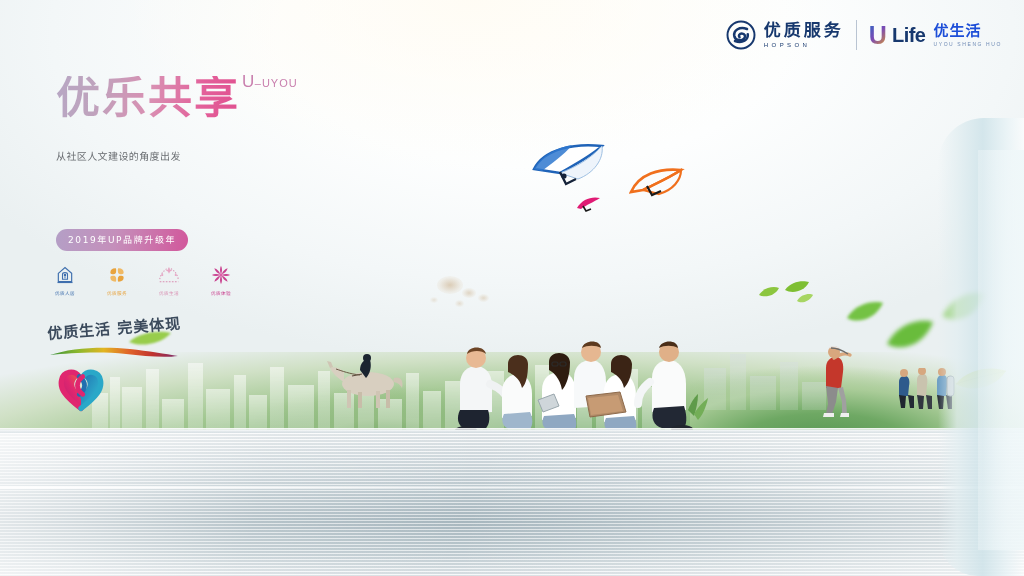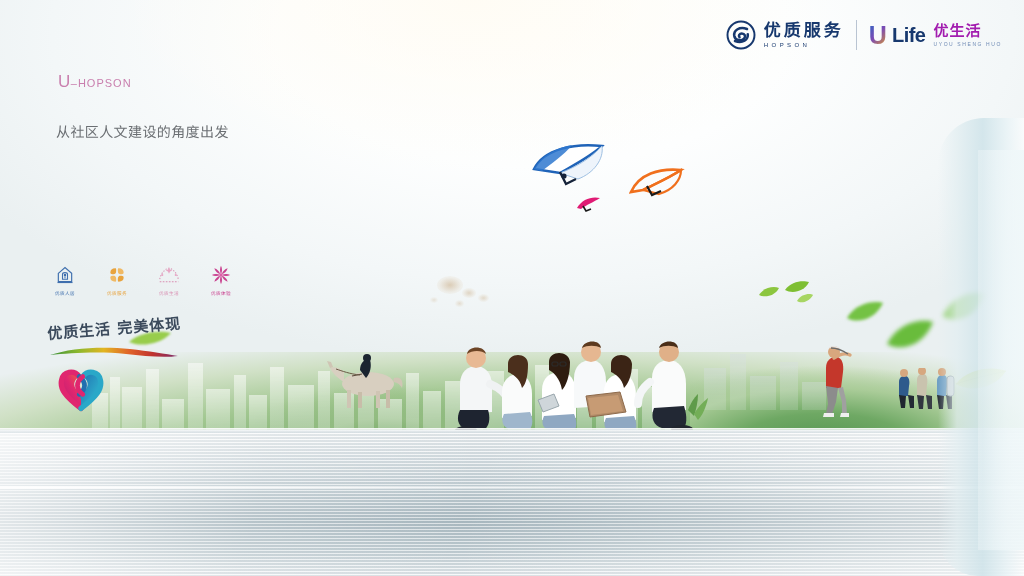--- a/index.html
+++ b/index.html
@@ -92,37 +92,37 @@
   .hopson-txt{display:flex;flex-direction:column;line-height:1;}
   .hopson-cn{font-size:17px;font-weight:bold;color:#17386e;letter-spacing:3px;font-family:"DejaVu Sans","Liberation Sans",sans-serif;}
   .hopson-en{font-size:6px;color:#17386e;letter-spacing:3.4px;margin-top:3px;}
   .logo-div{width:1px;height:30px;background:#b9c4d2;}
   .ulife{display:flex;align-items:center;gap:5px;}
   .ulife-u{font-size:25px;font-weight:bold;line-height:1;
     background:linear-gradient(135deg,#2d68c4 0%,#7a4bb5 45%,#e8a020 100%);
     -webkit-background-clip:text;background-clip:text;color:transparent;}
   .ulife-life{font-size:20px;font-weight:bold;color:#17386e;line-height:1;letter-spacing:-.5px;}
   .ulife-cn-wrap{display:flex;flex-direction:column;line-height:1;margin-left:3px;}
-  .ulife-cn{font-size:15px;font-weight:bold;color:#a21caf;letter-spacing:1px;font-family:"DejaVu Sans","Liberation Sans",sans-serif;}
+  .ulife-cn{font-size:15px;font-weight:bold;color:#1d4ed8;letter-spacing:1px;font-family:"DejaVu Sans","Liberation Sans",sans-serif;}
   .ulife-sub{font-size:5px;color:#6f8bb5;letter-spacing:1.6px;margin-top:3px;}
 
   
   .headline{position:absolute;left:56px;top:76px;}
   .title-row{display:flex;align-items:flex-start;}
   .title{
     font-size:44px;font-weight:bold;letter-spacing:2px;line-height:1;
     font-family:"DejaVu Sans","Liberation Sans",sans-serif;
     background:linear-gradient(100deg,#b7a7c4 0%,#bfa3bd 22%,#d98fb2 52%,#e3609a 78%,#e0508f 100%);
     -webkit-background-clip:text;background-clip:text;color:transparent;
   }
   .title-sup{margin-left:2px;margin-top:-4px;display:flex;align-items:baseline;color:#c97fae;}
   .sup-u{font-size:17px;font-weight:normal;letter-spacing:.5px;}
   .sup-style{font-size:11px;letter-spacing:1px;}
 
-  .subtitle{margin-top:28px;font-size:14px;line-height:1.75;color:#6b6f73;
+  .subtitle{margin-top:28px;font-size:10px;line-height:1.75;color:#6b6f73;
     font-family:"DejaVu Sans","Liberation Sans",sans-serif;letter-spacing:.4px;}
   .subtitle div{white-space:nowrap;}
 
   
   .badge{
     position:absolute;left:56px;top:229px;
     padding:4px 12px 5px;border-radius:11px;
     background:linear-gradient(100deg,#b49fc6 0%,#c58fbb 45%,#d2579b 100%);
     color:#fff;font-size:9px;letter-spacing:1.6px;white-space:nowrap;
     font-family:"DejaVu Sans","Liberation Sans",sans-serif;
@@ -372,30 +372,32 @@
       <span class="ulife-life">Life</span>
       <span class="ulife-cn-wrap">
         <span class="ulife-cn">优生活</span>
         <span class="ulife-sub">UYOU SHENG HUO</span>
       </span>
     </div>
   </div>
 
   <div class="headline">
     <div class="title-row">
+      <div class="title">优乐共享</div>
       <div class="title-sup">
         <span class="sup-u">U</span>
-        <span class="sup-style">–HOPSON</span>
+        <span class="sup-style">–UYOU</span>
       </div>
     </div>
     <div class="subtitle">
       <div>从社区人文建设的角度出发</div>
     </div>
   </div>
 
+  <div class="badge">2019年UP品牌升级年</div>
 
   <div class="icon-row">
 
     <div class="icon-cell">
       <div class="icon-glyph">
         <svg width="20" height="20" viewBox="0 0 24 24">
           <path d="M4 10 L12 3 L20 10 L20 20 L4 20 Z" fill="none" stroke="#3f6fae" stroke-width="1.4"></path>
           <path d="M9 11 C9 8.5 15 8.5 15 11 L15 17 L9 17 Z" fill="none" stroke="#3f6fae" stroke-width="1.3"></path>
           <circle cx="12" cy="12" r="1.5" fill="#3f6fae"></circle>
           <path d="M12 13.5 L12 16" stroke="#3f6fae" stroke-width="1.2"></path>

